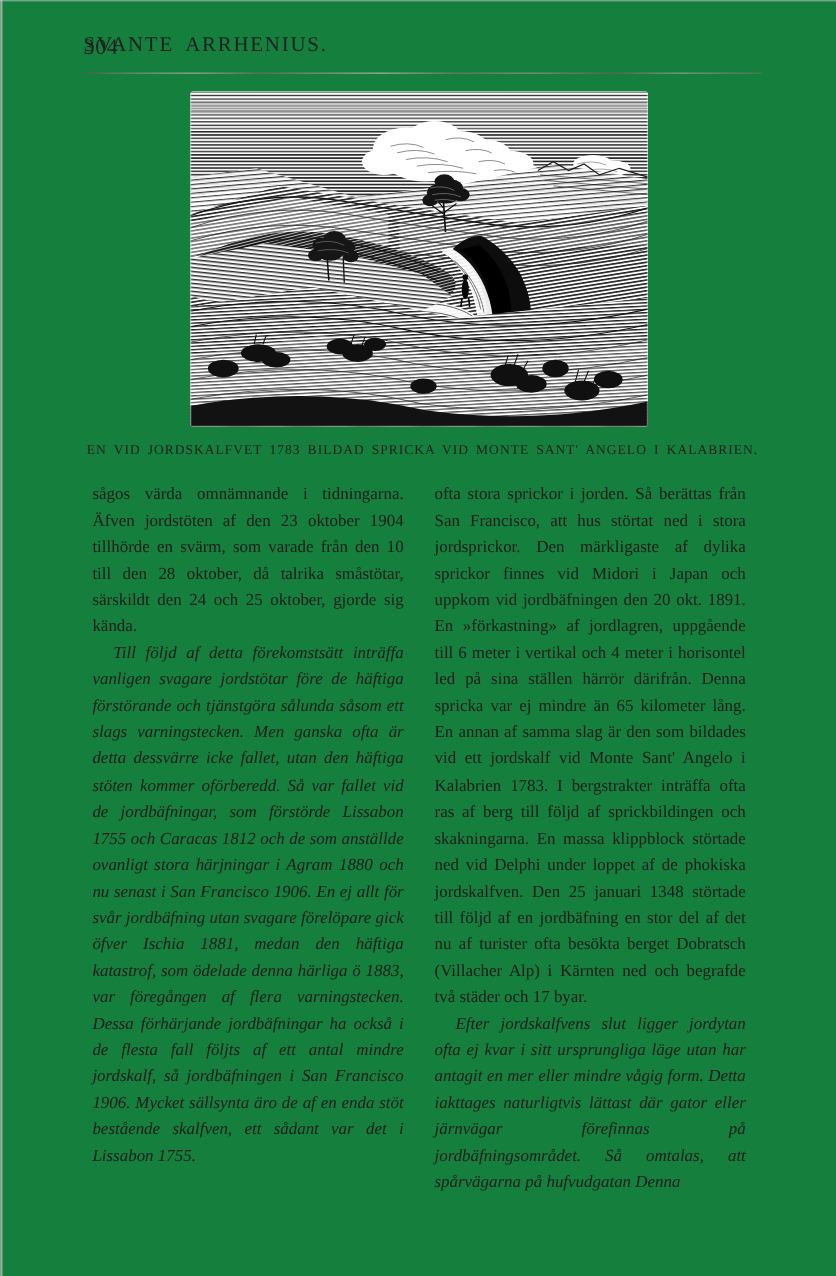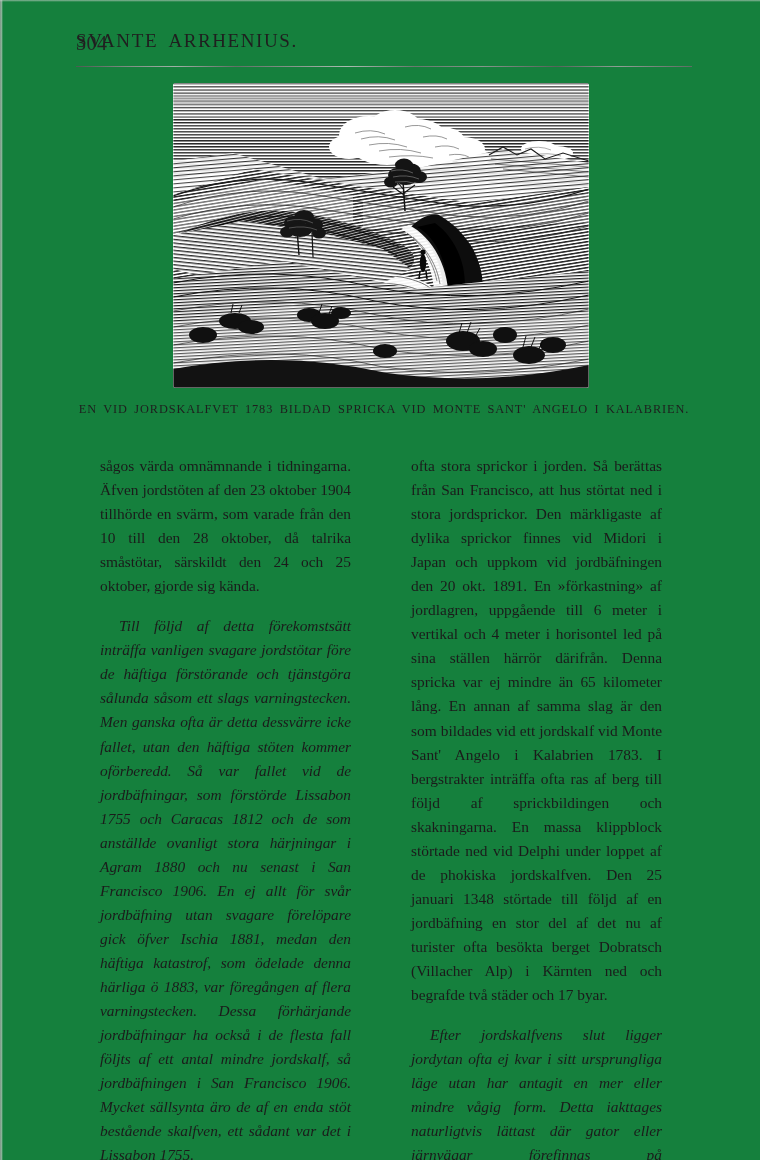--- a/index.html
+++ b/index.html
@@ -111,21 +111,21 @@
   }
   .col {
     width: 283px;
     font-size: 15.4px;
     line-height: 24.05px;
     text-align: justify;
     color: #1b1b1b;
     hyphens: manual;
   }
   .col p {
-    margin: 16px;
+    margin: 0;
     text-indent: 0;
     text-align: justify;
     text-align-last: left;
   }
   .col p.indent { text-indent: 19px; font-style: italic; }
   
   .col p { text-justify: inter-word; }
 </style>
 </head>
 <body>
@@ -391,17 +391,17 @@
 
   <div class="caption">EN VID JORDSKALFVET 1783 BILDAD SPRICKA VID MONTE SANT' ANGELO I KALABRIEN.</div>
 
   <div class="columns">
     <div class="col">
       <p>sågos värda omnämnande i tidningarna. Äfven jordstöten af den 23 oktober 1904 tillhörde en svärm, som varade från den 10 till den 28 oktober, då talrika småstötar, särskildt den 24 och 25 oktober, gjorde sig kända.</p>
       <p class="indent">Till följd af detta förekomstsätt inträffa vanligen svagare jordstötar före de häftiga förstörande och tjänstgöra sålunda såsom ett slags varningstecken. Men ganska ofta är detta dessvärre icke fallet, utan den häftiga stöten kommer oförberedd. Så var fallet vid de jordbäfningar, som förstörde Lissabon 1755 och Caracas 1812 och de som anställde ovanligt stora härjningar i Agram 1880 och nu senast i San Francisco 1906. En ej allt för svår jordbäfning utan svagare förelöpare gick öfver Ischia 1881, medan den häftiga katastrof, som ödelade denna härliga ö 1883, var föregången af flera varningstecken. Dessa förhärjande jordbäfningar ha också i de flesta fall följts af ett antal mindre jordskalf, så jordbäfningen i San Francisco 1906. Mycket sällsynta äro de af en enda stöt bestående skalfven, ett sådant var det i Lissabon 1755.</p>
     </div>
     <div class="col">
       <p>ofta stora sprickor i jorden. Så berättas från San Francisco, att hus störtat ned i stora jordsprickor. Den märkligaste af dylika sprickor finnes vid Midori i Japan och uppkom vid jordbäfningen den 20 okt. 1891. En »förkastning» af jordlagren, uppgående till 6 meter i vertikal och 4 meter i horisontel led på sina ställen härrör därifrån. Denna spricka var ej mindre än 65 kilometer lång. En annan af samma slag är den som bildades vid ett jordskalf vid Monte Sant' Angelo i Kalabrien 1783. I bergstrakter inträffa ofta ras af berg till följd af sprickbildingen och skakningarna. En massa klippblock störtade ned vid Delphi under loppet af de phokiska jordskalfven. Den 25 januari 1348 störtade till följd af en jordbäfning en stor del af det nu af turister ofta besökta berget Dobratsch (Villacher Alp) i Kärnten ned och begrafde två städer och 17 byar.</p>
-      <p class="indent">Efter jordskalfvens slut ligger jordytan ofta ej kvar i sitt ursprungliga läge utan har antagit en mer eller mindre vågig form. Detta iakttages naturligtvis lättast där gator eller järnvägar förefinnas på jordbäfningsområdet. Så omtalas, att spårvägarna på hufvudgatan Market</p>
+      <p class="indent">Efter jordskalfvens slut ligger jordytan ofta ej kvar i sitt ursprungliga läge utan har antagit en mer eller mindre vågig form. Detta iakttages naturligtvis lättast där gator eller järnvägar förefinnas på jordbäfningsområdet. Så omtalas, att spårvägarna på hufvudgatan Denna</p>
     </div>
   </div>
 
 </div>
 
 </body></html>

